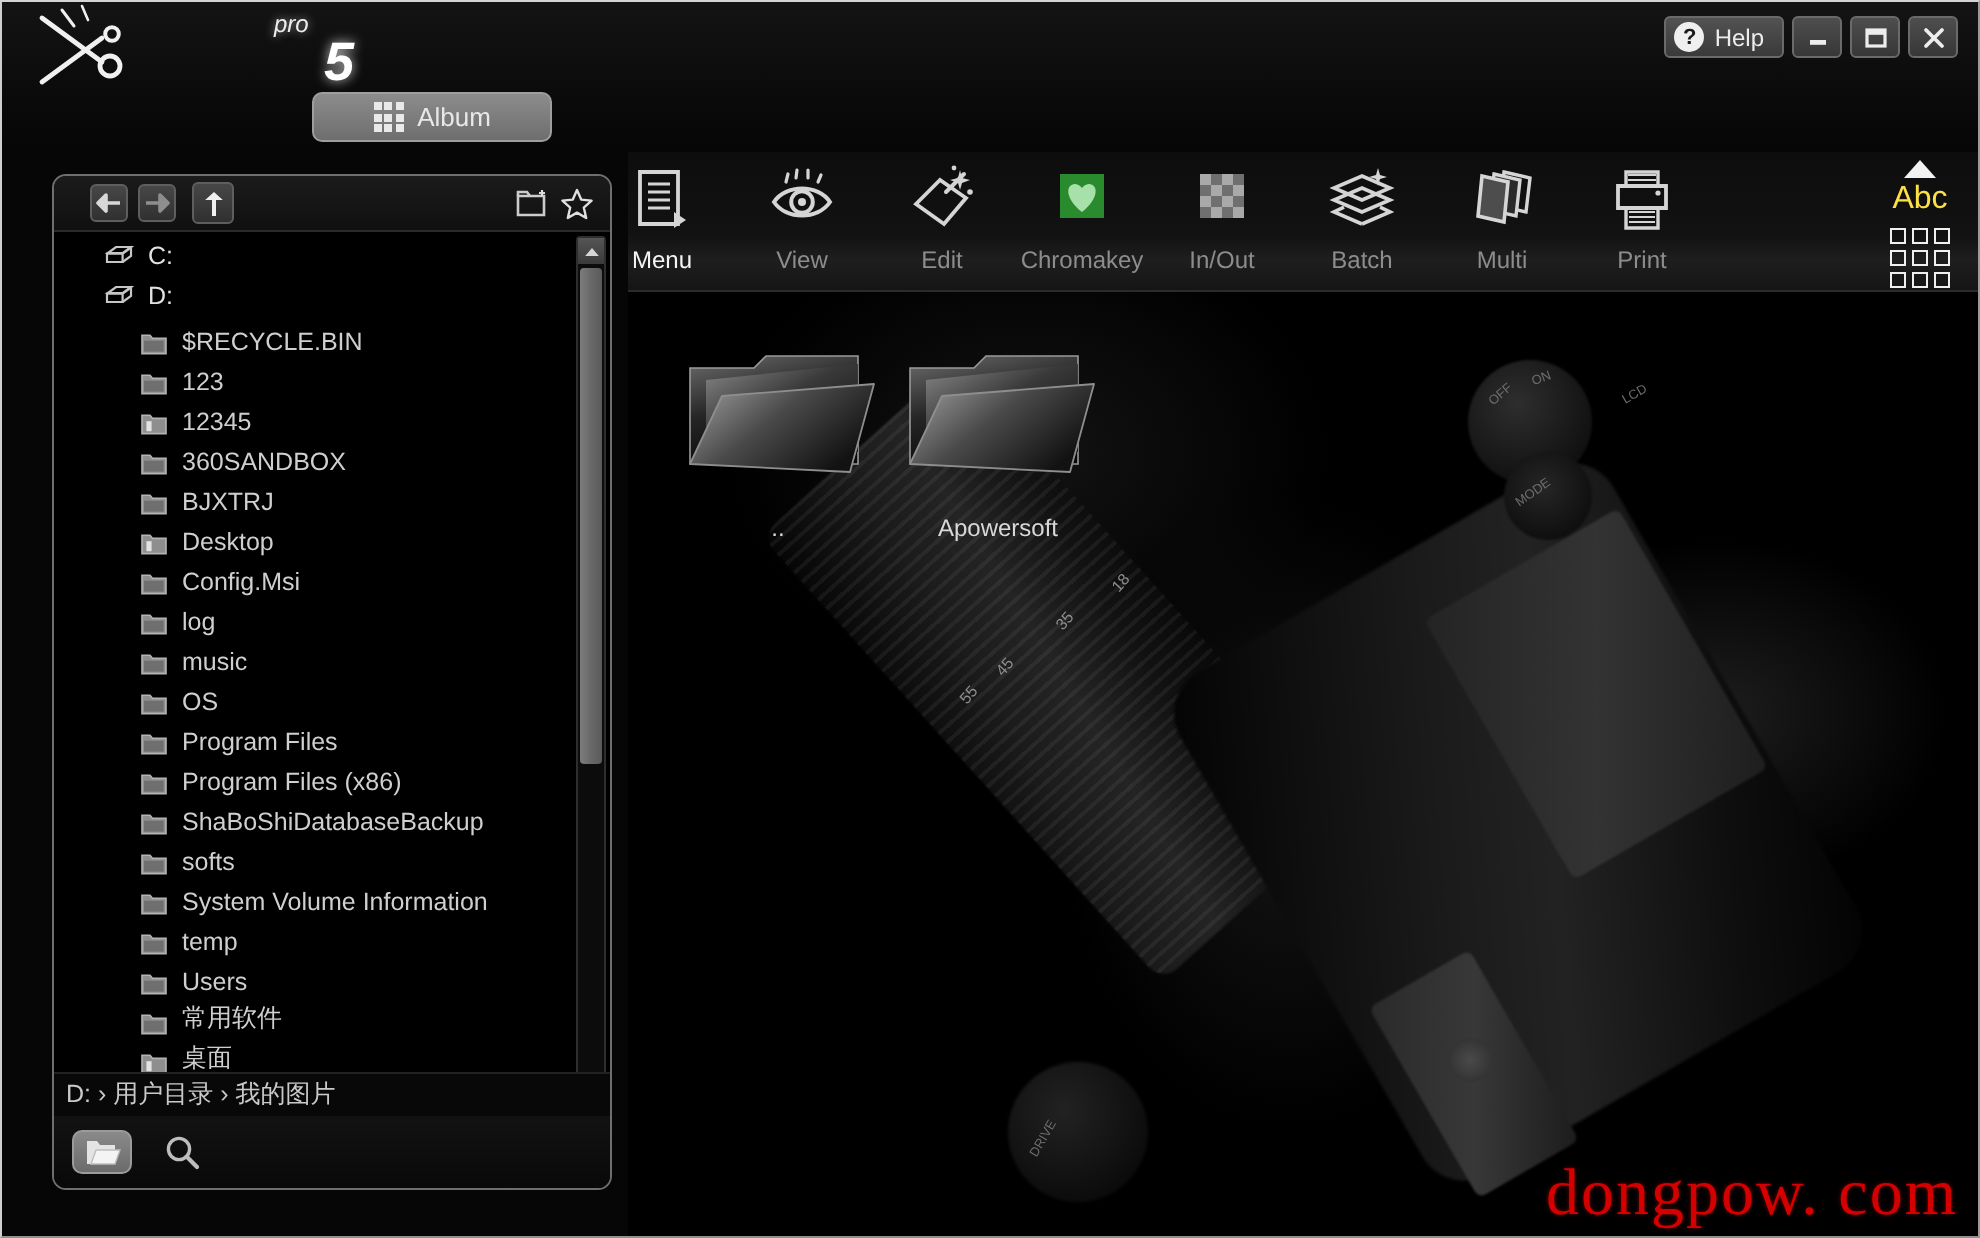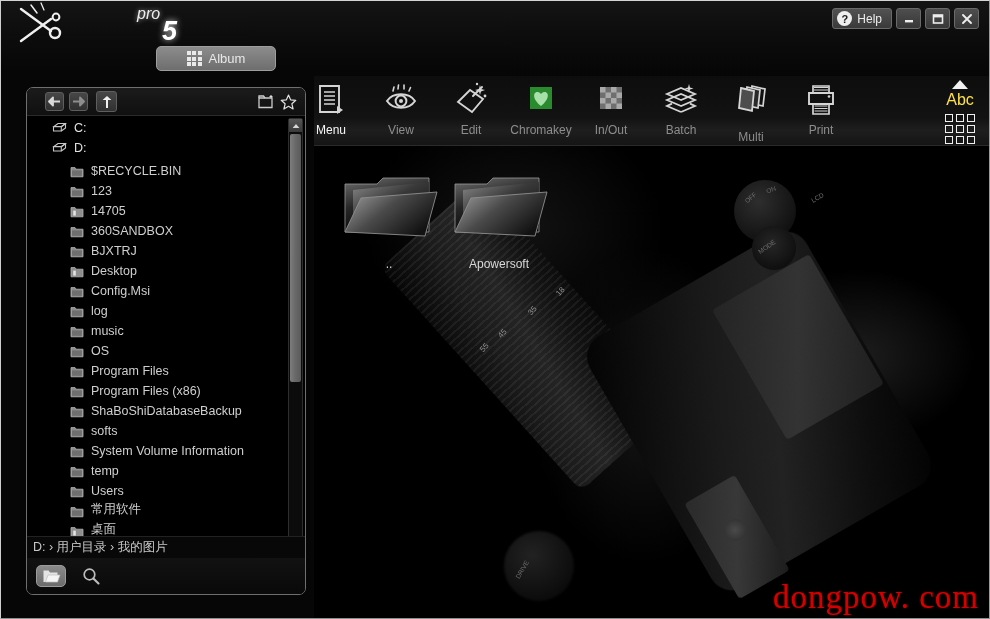--- a/index.html
+++ b/index.html
@@ -34,21 +34,21 @@
   .logo-text {
     position: absolute; left: 52px; top: 16px;
     font-size: 24px; font-weight: bold; font-style: italic;
     color: #f2f2f2;
     letter-spacing: .5px;
     text-shadow: 0 0 7px rgba(255,255,255,.75), 0 0 14px rgba(200,200,200,.45);
     white-space: nowrap;
   }
   .logo-pro {
     position: absolute; left: 128px; top: 2px;
-    font-size: 16px; font-style: italic; color: #ededed;
+    font-size: 12px; font-style: italic; color: #ededed;
     text-shadow: 0 0 5px rgba(255,255,255,.6);
   }
   .logo-num {
     position: absolute; left: 153px; top: 13px;
     font-size: 27px; font-weight: bold; font-style: italic; color: #ffffff;
     text-shadow: 0 0 6px rgba(255,255,255,.8);
   }
   #scissors { position: absolute; left: 2px; top: -2px; }
 
   #album-btn {
@@ -447,21 +447,21 @@
               <path d="M1 10.8 L1 1.6 L5 1.6 L6.3 3.2 L13 3.2 L13 10.8 Z" fill="#8e8e8e" stroke="#b4b4b4" stroke-width=".8"></path>
               <rect x="2" y="4.4" width="9.8" height="5.4" fill="#6f6f6f"></rect>
             </svg>
             <span class="nm">123</span>
           </div>
           <div class="trow sub">
             <svg width="14" height="12" viewBox="0 0 14 12">
               <path d="M1 10.8 L1 1.6 L5 1.6 L6.3 3.2 L13 3.2 L13 10.8 Z" fill="#8e8e8e" stroke="#b4b4b4" stroke-width=".8"></path>
               <rect x="3.2" y="4.6" width="2.6" height="5" fill="#e2e2e2"></rect>
             </svg>
-            <span class="nm">14705</span>
+            <span class="nm">12345</span>
           </div>
           <div class="trow sub">
             <svg width="14" height="12" viewBox="0 0 14 12">
               <path d="M1 10.8 L1 1.6 L5 1.6 L6.3 3.2 L13 3.2 L13 10.8 Z" fill="#8e8e8e" stroke="#b4b4b4" stroke-width=".8"></path>
               <rect x="2" y="4.4" width="9.8" height="5.4" fill="#6f6f6f"></rect>
             </svg>
             <span class="nm">360SANDBOX</span>
           </div>
           <div class="trow sub">
             <svg width="14" height="12" viewBox="0 0 14 12">
@@ -688,21 +688,21 @@
           <div class="ic">
             <svg width="36" height="36" viewBox="0 0 36 36">
               <path d="M18 24 L4 18 L18 12 L32 18 Z" fill="none" stroke="#d5d5d5" stroke-width="1.8"></path>
               <path d="M18 30 L4 24 L9 21.6 M27 21.6 L32 24 L18 30" fill="none" stroke="#d5d5d5" stroke-width="1.8"></path>
               <path d="M18 18 L4 12 L18 6 L32 12 Z" fill="none" stroke="#d5d5d5" stroke-width="1.8"></path>
               <path d="M26 2 L27 5.5 L30.5 6.5 L27 7.5 L26 11 L25 7.5 L21.5 6.5 L25 5.5 Z" fill="#d5d5d5"></path>
             </svg>
           </div>
           <div class="lb">Batch</div>
         </div>
-        <div class="tool" style="left: 402px; justify-content: space-between;">
+        <div class="tool" style="left: 402px;">
           <div class="ic">
             <svg width="36" height="36" viewBox="0 0 36 36">
               <path d="M19 4 L32 7 L30 24 L17 21 Z" fill="none" stroke="#d5d5d5" stroke-width="1.7"></path>
               <path d="M14 5 L27 8 L25 26 L12 23 Z" fill="#2a2a2a" stroke="#d5d5d5" stroke-width="1.7"></path>
               <path d="M8 6 L21 9 L19 29 L6 26 Z" fill="#4d4d4d" stroke="#d5d5d5" stroke-width="1.8"></path>
             </svg>
           </div>
           <div class="lb">Multi</div>
         </div>
         <div class="tool" style="left: 472px;">

